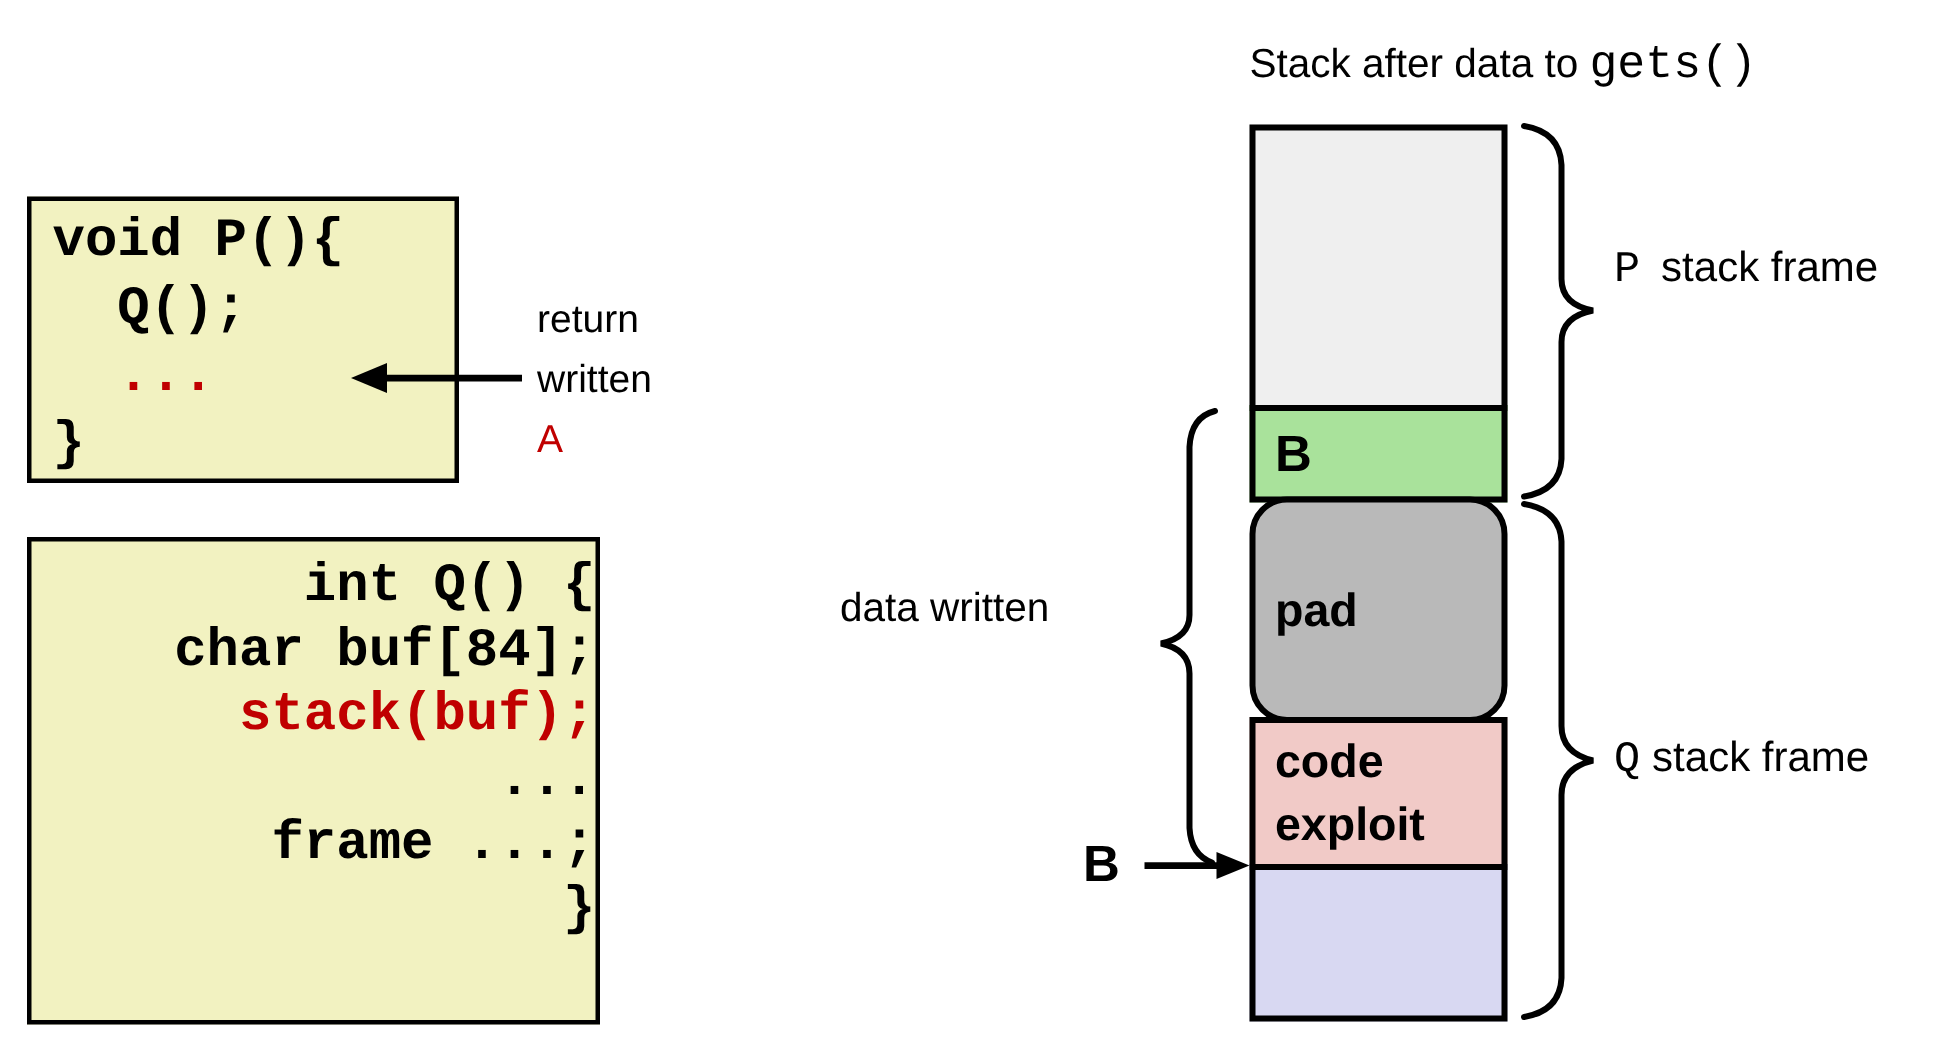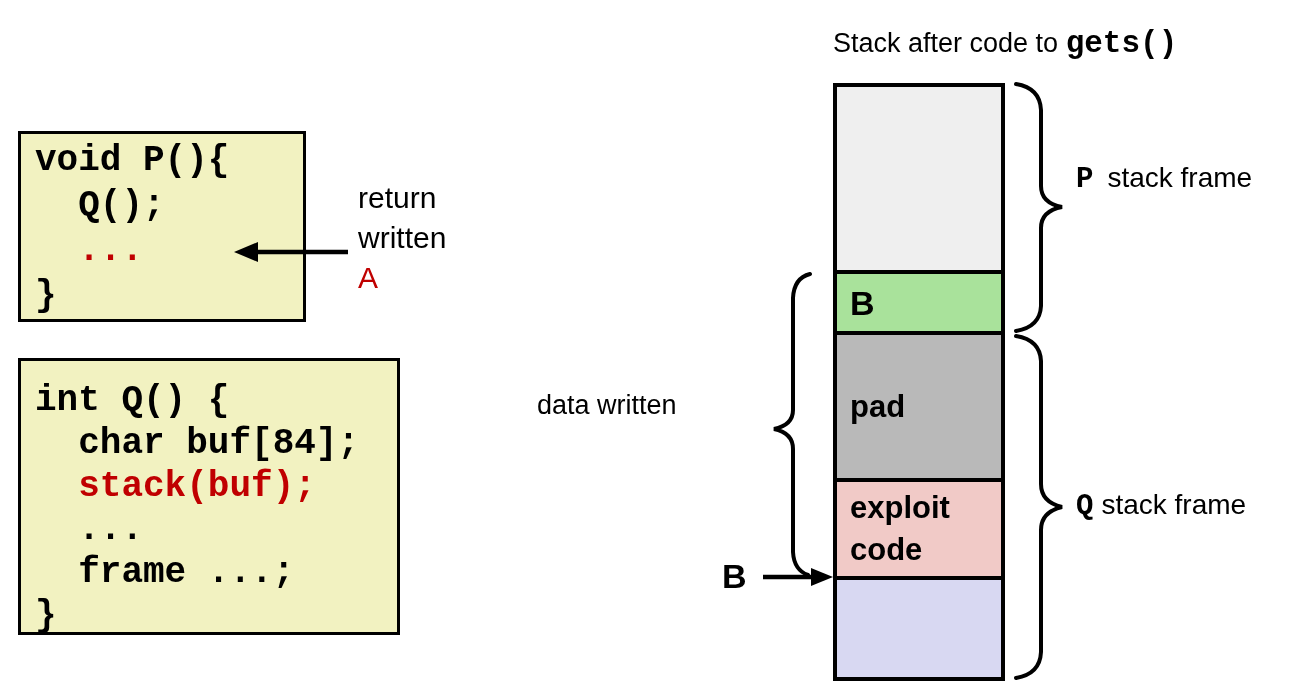--- a/index.html
+++ b/index.html
@@ -15,37 +15,37 @@
   
   .code-box {
     position: absolute;
     border: 3px solid #000;
     box-sizing: border-box;
     font-family: "Liberation Mono", monospace;
     font-weight: bold;
     color: #000;
   }
   .code-box-p { left: 18px; top: 131px; width: 288px; height: 191px; padding: 4px 0 16px 14px; }
-  .code-box-q { left: 18px; top: 358px; width: 382px; height: 277px; padding: 18px 0 0 14px; }
+  .code-box-q { left: 18px; top: 358px; width: 382px; height: 325px; padding: 8px 0 0 14px; text-align: right; }
   .code-line { white-space: pre; font-size: 36px; line-height: 45px; }
   .code-box-q .code-line { line-height: 43px; }
   .red { color: #C00000; }
 
   
   .return-address {
-    position: absolute; left: 358px; top: 178px;
-    font-size: 30px; line-height: 40px; color: #000;
+    position: absolute; left: 358px; top: 192px;
+    font-size: 26px; line-height: 40px; color: #000;
   }
   .data-written {
-    position: absolute; left: 537px; top: 384px;
+    position: absolute; left: 560px; top: 384px;
     font-size: 27px; line-height: 42px; color: #000;
   }
   .inline-code {
     font-family: "Liberation Mono", monospace;
-    font-weight: bold;
+    font-weight: normal;
     font-size: 30px;
   }
   .b-pointer-label {
     position: absolute; left: 722px; top: 557px;
     font-size: 34px; font-weight: bold; color: #000;
   }
 
   
   .stack-title {
     position: absolute; left: 833px; top: 26px;
@@ -55,21 +55,21 @@
 
   
   .cell {
     position: absolute; left: 833px; width: 172px;
     border: 4px solid #000; box-sizing: border-box;
     display: flex; flex-direction: column; justify-content: center;
     padding-left: 13px;
   }
   .cell-p-top   { top: 83px;  height: 191px; }
   .cell-return  { top: 270px; height: 65px;  }
-  .cell-pad     { top: 331px; height: 151px; }
+  .cell-pad     { top: 331px; height: 151px; border-radius: 25px; }
   .cell-exploit { top: 478px; height: 102px; }
   .cell-buffer  { top: 576px; height: 105px; }
   .cell-label { font-size: 31px; font-weight: bold; line-height: 42px; color: #000; }
   .cell-return .cell-label { font-size: 34px; }
 
   
   .frame-label {
     position: absolute; white-space: nowrap;
     font-size: 28px; color: #000;
     display: flex; align-items: baseline;
@@ -107,35 +107,35 @@
     <div class="code-line">  frame ...;</div>
     <div class="code-line">}</div>
   </div>
 
   <div class="return-address">
     <div>return</div>
     <div>written</div>
     <div class="red">A</div>
   </div>
 
-  <div class="stack-title"><span>Stack after code to </span><span class="inline-code">gets()</span></div>
+  <div class="stack-title"><span>Stack after data to </span><span class="inline-code">gets()</span></div>
 
   <div class="cell cell-p-top" style="background-color: rgb(239, 239, 239);"></div>
 
   <div class="cell cell-return" style="background-color: rgb(169, 226, 155);">
     <div class="cell-label red">B</div>
   </div>
 
   <div class="cell cell-pad" style="background-color: rgb(185, 185, 185);">
     <div class="cell-label">pad</div>
   </div>
 
   <div class="cell cell-exploit" style="background-color: rgb(241, 202, 199);">
+    <div class="cell-label">code</div>
     <div class="cell-label">exploit</div>
-    <div class="cell-label">code</div>
   </div>
 
   <div class="cell cell-buffer" style="background-color: rgb(216, 216, 242);"></div>
 
   <div class="frame-label frame-label-p">
     <span class="inline-code">P</span>
     <span>stack frame</span>
   </div>
   <div class="frame-label frame-label-q">
     <span class="inline-code">Q</span>

